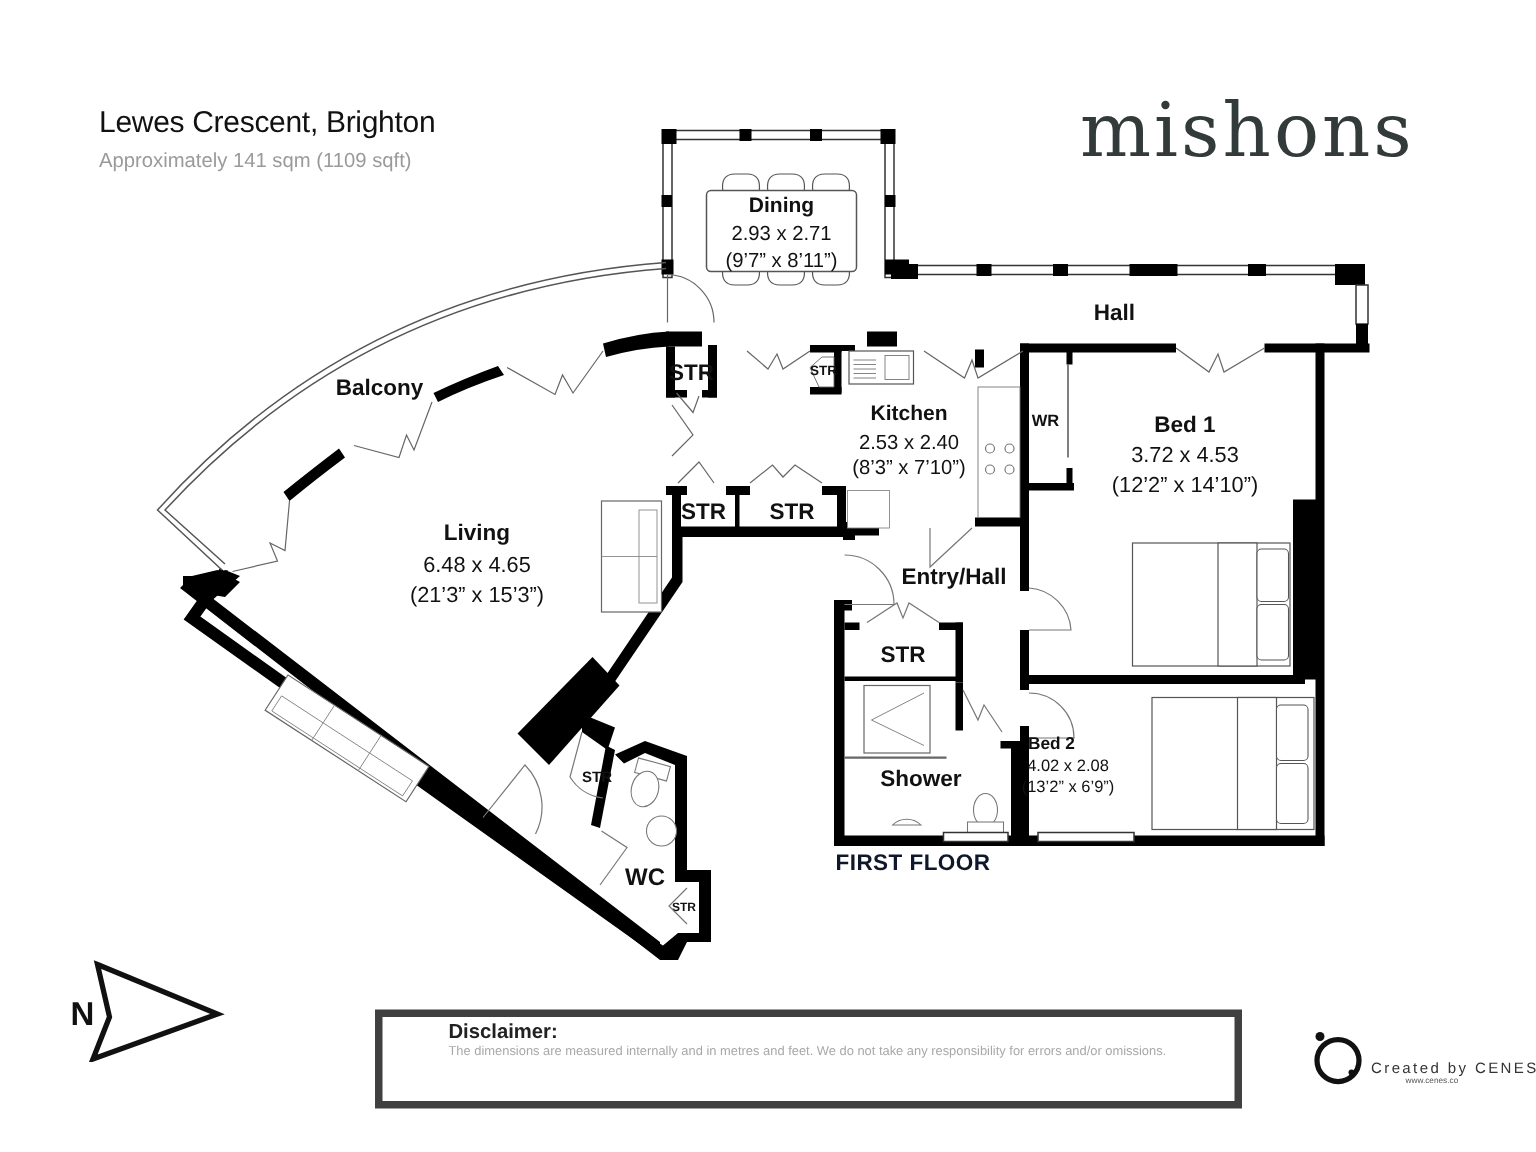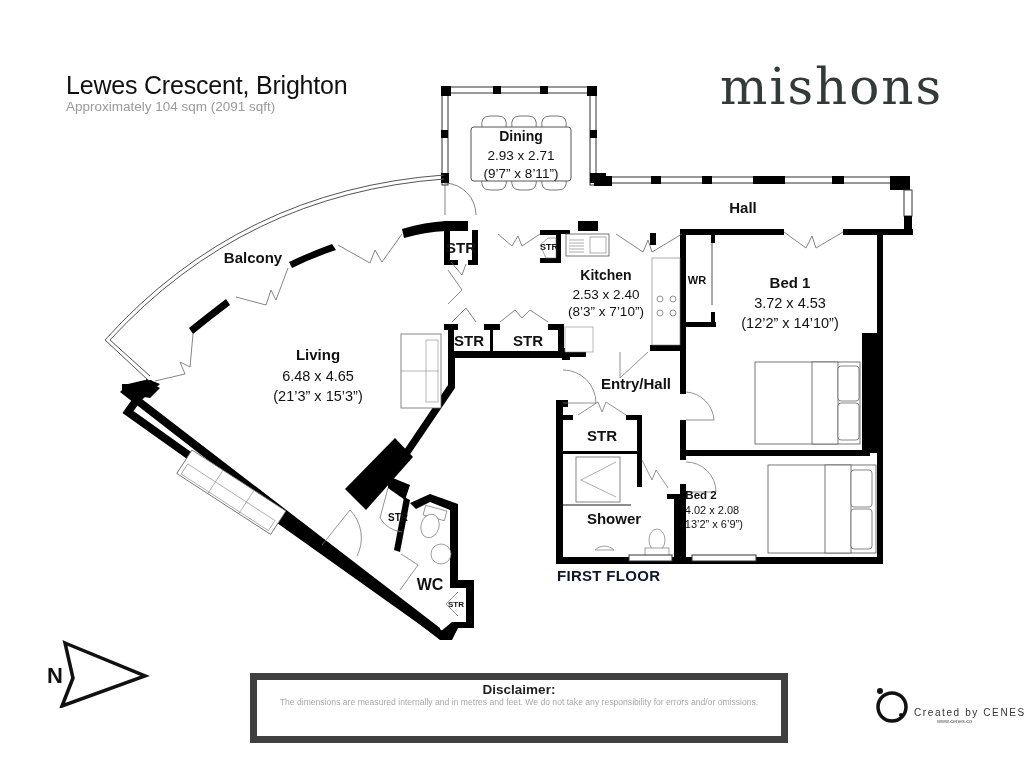--- a/index.html
+++ b/index.html
@@ -1,37 +1,37 @@
 <!DOCTYPE html>
 <html><head>
 <meta charset="utf-8">
 <style>
   html, body { margin: 0; padding: 0; background: #ffffff; }
   body { width: 1024px; height: 768px; position: relative; overflow: hidden; font-family: "Liberation Sans", "DejaVu Sans", sans-serif; }
-  .header-title { position: absolute; left: 66px; top: 71px; font-size: 25px; color: #111111; letter-spacing: -0.2px; }
+  .header-title { position: absolute; left: 66px; top: 71px; font-size: 20px; color: #111111; letter-spacing: -0.2px; }
   .header-sub { position: absolute; left: 66px; top: 99px; font-size: 13.5px; color: #9a9a9a; }
   .brand { position: absolute; left: 720px; top: 58px; font-family: "DejaVu Serif", "Liberation Serif", serif; font-size: 50px; color: #333a3a; letter-spacing: 2px; text-align: center; }
   svg.plan { position: absolute; left: 0; top: 0; }
   .room-name { font-family: "Liberation Sans", sans-serif; font-weight: bold; fill: #111; }
   .room-dim { font-family: "Liberation Sans", sans-serif; fill: #111; }
   .floor-label { position: absolute; left: 557px; top: 567px; font-size: 15px; font-weight: bold; color: #0f172a; letter-spacing: 0.3px; }
   .compass { position: absolute; left: 40px; top: 638px; width: 110px; height: 70px; }
   .compass-n { position: absolute; left: 47px; top: 663px; font-size: 22px; font-weight: bold; color: #111; }
-  .disclaimer { position: absolute; left: 250px; top: 673px; width: 524px; height: 56px; border: 7px solid #404040; text-align: center; }
+  .disclaimer { position: absolute; left: 250px; top: 673px; width: 524px; height: 56px; border: 5px solid #404040; text-align: left; padding-left: 44px; }
   .disclaimer-title { font-size: 13.5px; font-weight: bold; color: #222; margin-top: 2px; }
   .disclaimer-line { font-size: 8.6px; color: #a8a8a8; line-height: 11px; white-space: nowrap; }
   .credit { position: absolute; left: 870px; top: 682px; width: 120px; height: 46px; }
   .credit-text { position: absolute; left: 914px; top: 707px; font-size: 10px; letter-spacing: 1.6px; color: #333; white-space: nowrap; }
   .credit-url { position: absolute; left: 937px; top: 718px; font-size: 5.5px; color: #555; }
 </style>
 </head>
 <body>
 
 <div class="header-title">Lewes Crescent, Brighton</div>
-<div class="header-sub">Approximately 104 sqm (2091 sqft)</div>
+<div class="header-sub">Approximately 141 sqm (1109 sqft)</div>
 <div class="brand">mishons</div>
 
 <svg class="plan" width="1024" height="768" viewBox="0 0 1024 768" xmlns="http://www.w3.org/2000/svg">
 
   <g>
 
     <rect x="442" y="87" width="154" height="6" fill="#fff" stroke="#333" stroke-width="1"></rect>
     <rect x="442" y="87" width="6" height="98" fill="#fff" stroke="#333" stroke-width="1"></rect>
     <rect x="590" y="87" width="6" height="98" fill="#fff" stroke="#333" stroke-width="1"></rect>
 

